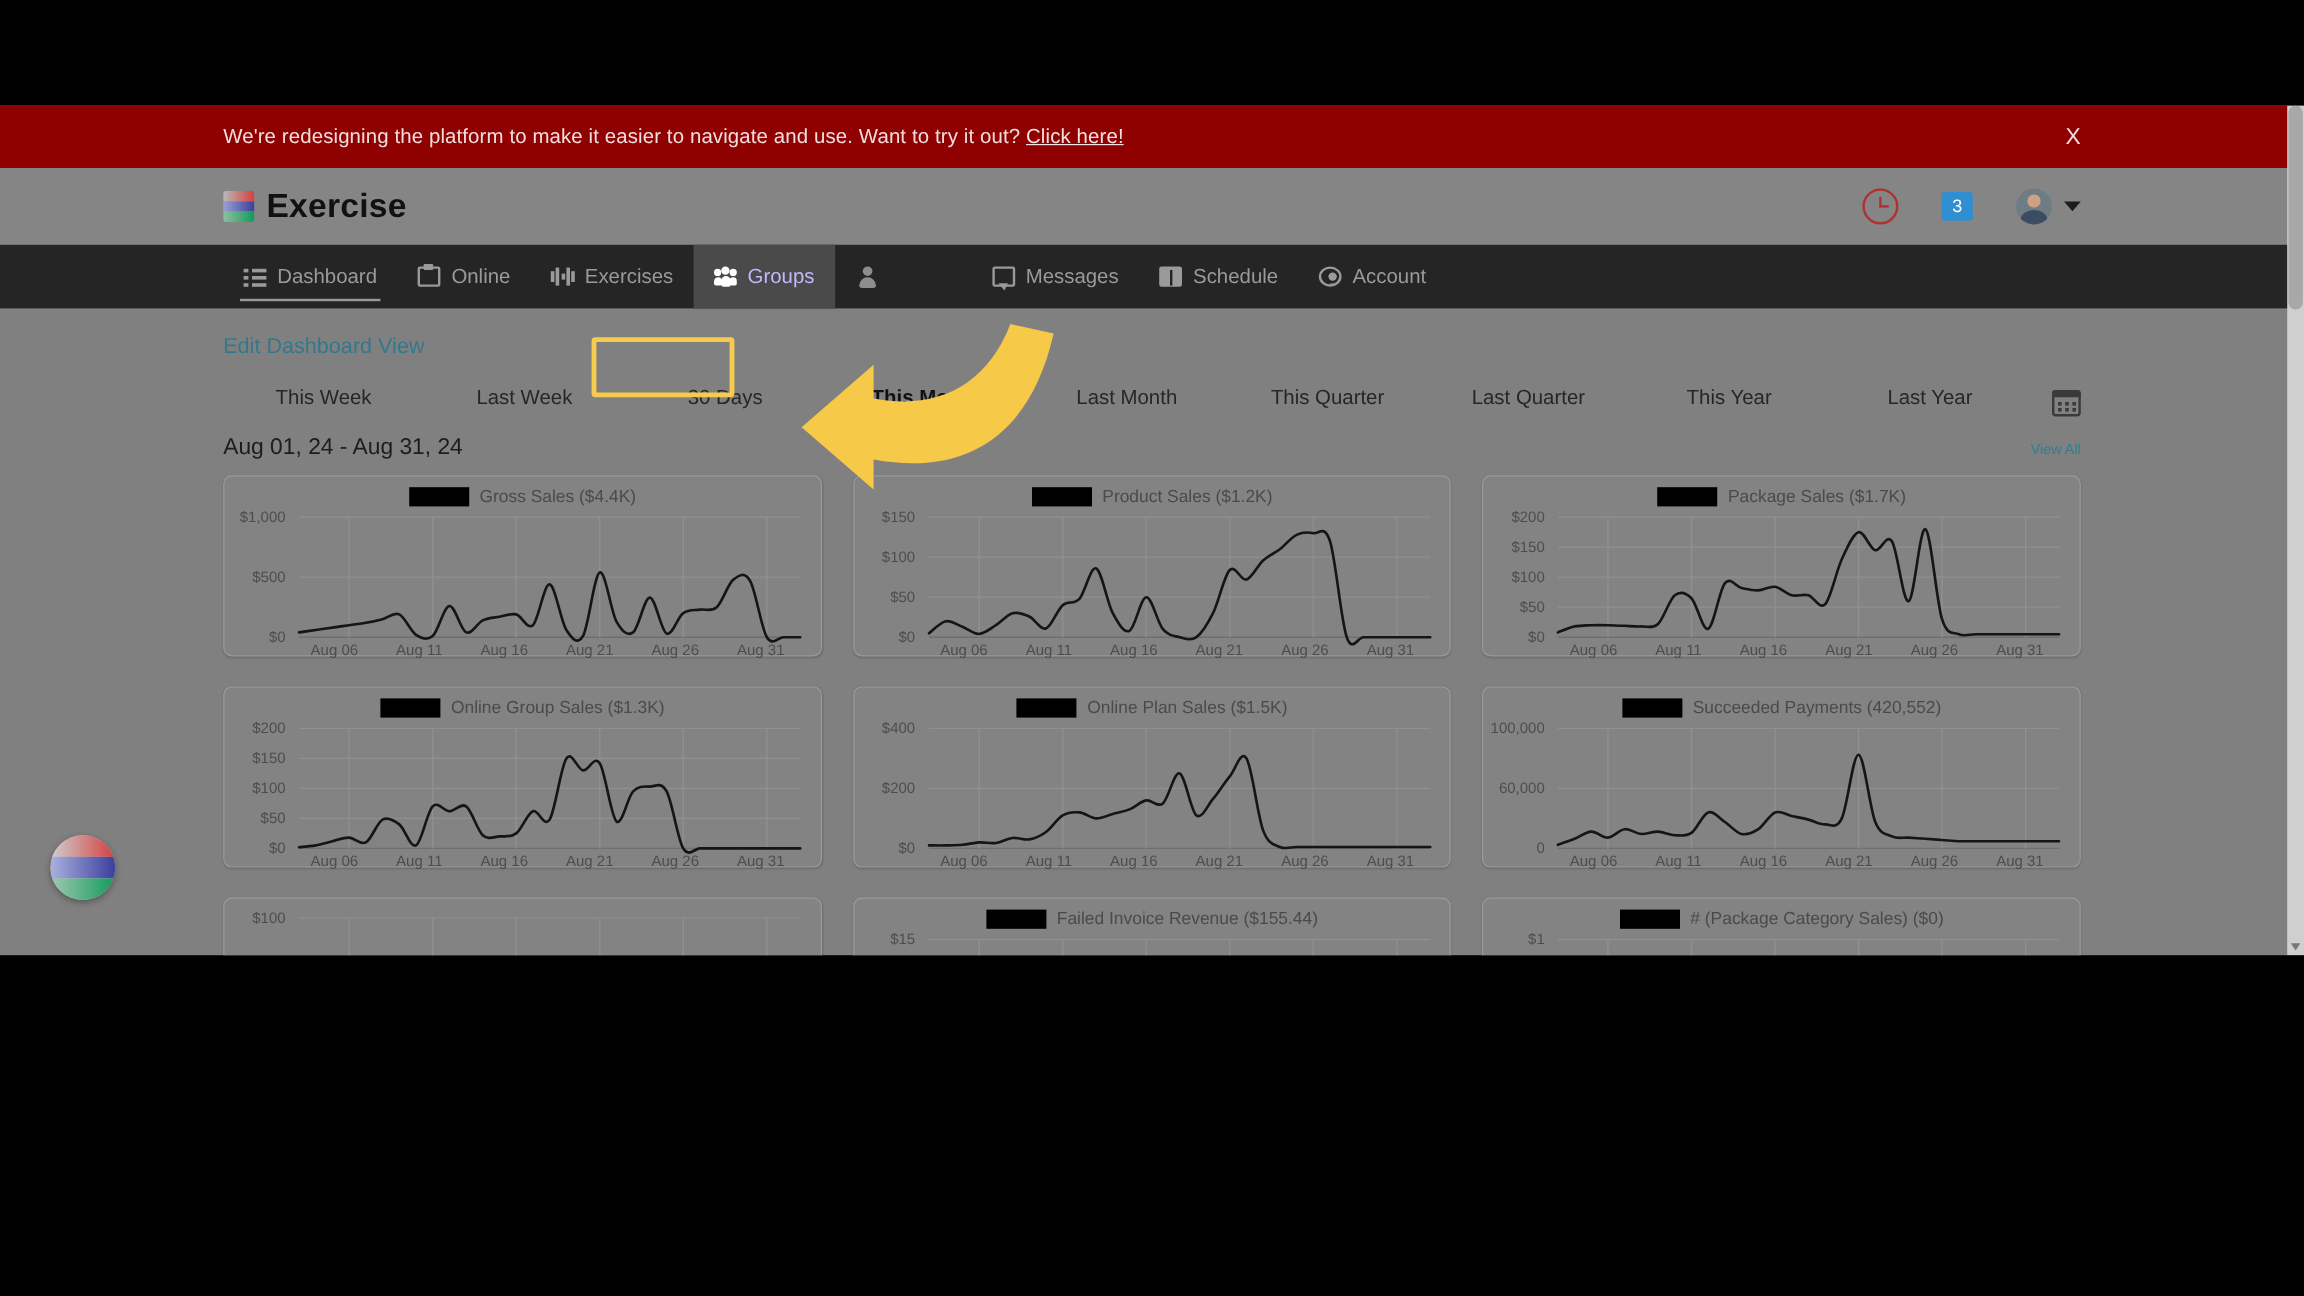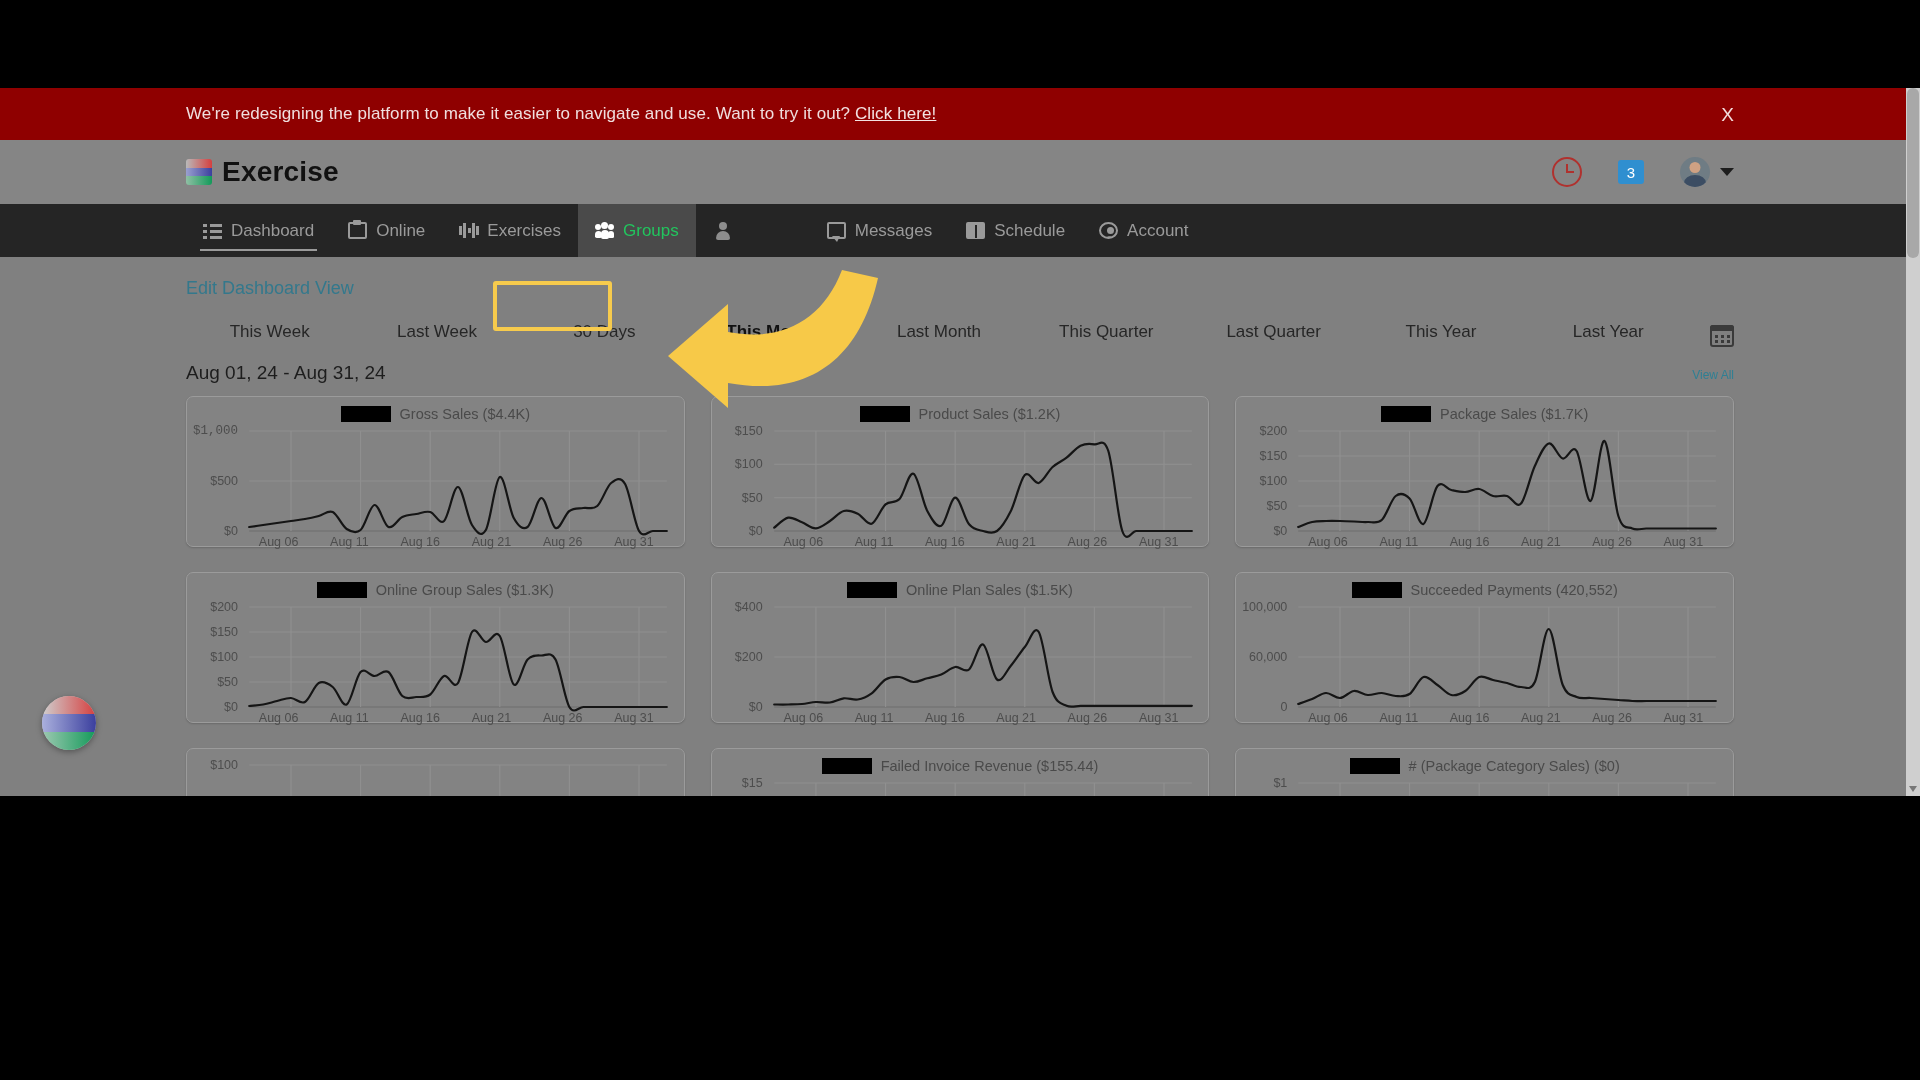--- a/index.html
+++ b/index.html
@@ -170,21 +170,21 @@
   }
   .navitem.active-underline::after {
     content:"";
     position:absolute;
     left:14px; right:14px; bottom:6px;
     height:2px;
     background:#9a9a9a;
   }
   .navitem.selected {
     background: #4a4a4a;
-    color: #22c55e;
+    color: #c4b5fd;
   }
   .navitem .nav-ico {
     width: 19px; height: 17px;
     display: inline-block;
     position: relative;
     flex: 0 0 auto;
   }
   
   .ico-list i { position:absolute; left:0; width:4px; height:3px; background:#9a9a9a; }
   .ico-list b { position:absolute; left:7px; width:12px; height:3px; background:#9a9a9a; display:block; }
@@ -536,21 +536,21 @@
                 <line x1="46" x2="414" y1="106" y2="106" stroke="#6f6f6f" stroke-width="1.2"></line>
                 <line x1="82.8" x2="82.8" y1="6" y2="106" stroke="#909090" stroke-width="1"></line>
                 <line x1="144.13333333333333" x2="144.13333333333333" y1="6" y2="106" stroke="#909090" stroke-width="1"></line>
                 <line x1="205.46666666666667" x2="205.46666666666667" y1="6" y2="106" stroke="#909090" stroke-width="1"></line>
                 <line x1="266.79999999999995" x2="266.79999999999995" y1="6" y2="106" stroke="#909090" stroke-width="1"></line>
                 <line x1="328.1333333333333" x2="328.1333333333333" y1="6" y2="106" stroke="#909090" stroke-width="1"></line>
                 <line x1="389.46666666666664" x2="389.46666666666664" y1="6" y2="106" stroke="#909090" stroke-width="1"></line>
                 <path d="M46.0,102.0 C48.0,101.7 54.2,100.7 58.3,100.0 C62.4,99.3 66.4,98.7 70.5,98.0 C74.6,97.3 78.7,96.7 82.8,96.0 C86.9,95.3 91.0,94.8 95.1,94.0 C99.2,93.2 103.2,92.2 107.3,91.0 C111.4,89.8 115.5,84.8 119.6,87.0 C123.7,89.2 127.8,101.0 131.9,104.0 C136.0,107.0 140.0,109.0 144.1,105.0 C148.2,101.0 152.3,80.5 156.4,80.0 C160.5,79.5 164.6,100.0 168.7,102.0 C172.8,104.0 176.8,94.2 180.9,92.0 C185.0,89.8 189.1,89.8 193.2,89.0 C197.3,88.2 201.4,85.8 205.5,87.0 C209.6,88.2 213.6,100.2 217.7,96.0 C221.8,91.8 225.9,61.3 230.0,62.0 C234.1,62.7 238.2,92.8 242.3,100.0 C246.4,107.2 250.4,113.0 254.5,105.0 C258.6,97.0 262.7,54.0 266.8,52.0 C270.9,50.0 275.0,84.7 279.1,93.0 C283.2,101.3 287.2,105.3 291.3,102.0 C295.4,98.7 299.5,72.8 303.6,73.0 C307.7,73.2 311.8,100.8 315.9,103.0 C320.0,105.2 324.0,89.3 328.1,86.0 C332.2,82.7 336.3,83.8 340.4,83.0 C344.5,82.2 348.6,85.2 352.7,81.0 C356.8,76.8 360.8,61.7 364.9,58.0 C369.0,54.3 373.1,51.0 377.2,59.0 C381.3,67.0 385.4,98.2 389.5,106.0 C393.6,113.8 397.6,106.0 401.7,106.0 C405.8,106.0 412.0,106.0 414.0,106.0" fill="none" stroke="#151515" stroke-width="2.2" stroke-linejoin="round" stroke-linecap="round" vector-effect="non-scaling-stroke"></path>
               </svg>
               <div class="ylabels">
-                <span class="ytick" style="top: 4.7619%; font-family: Liberation Mono, monospace;">$1,000</span>
+                <span class="ytick" style="top: 4.7619%;">$1,000</span>
                 <span class="ytick" style="top: 44.4444%;">$500</span>
                 <span class="ytick" style="top: 84.127%;">$0</span>
               </div>
               <div class="xlabels">
                 <span>Aug 06</span>
                 <span>Aug 11</span>
                 <span>Aug 16</span>
                 <span>Aug 21</span>
                 <span>Aug 26</span>
                 <span>Aug 31</span>

